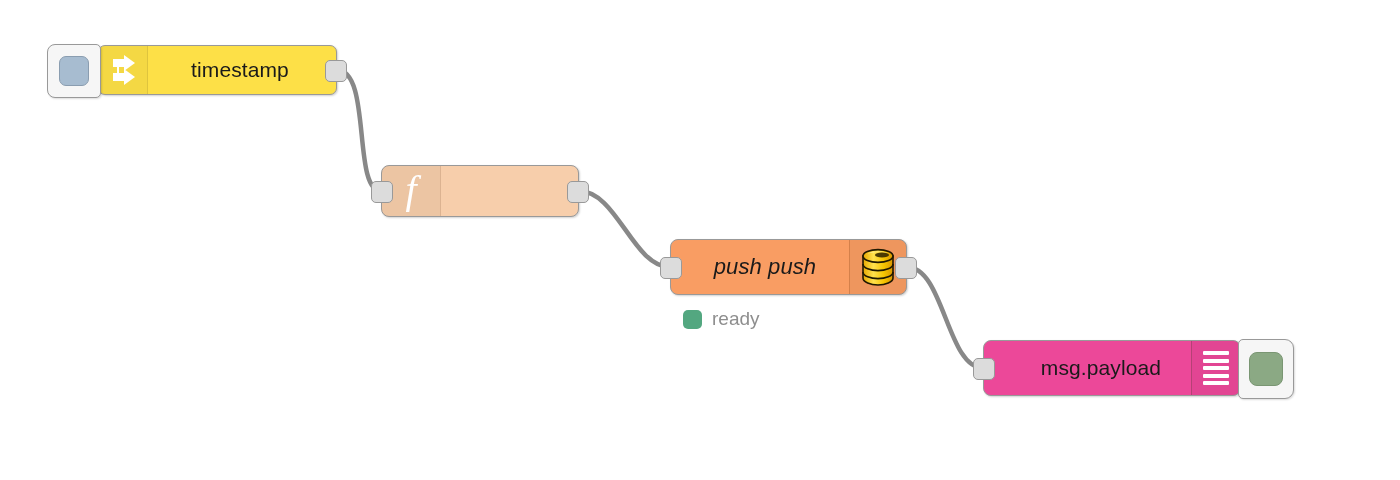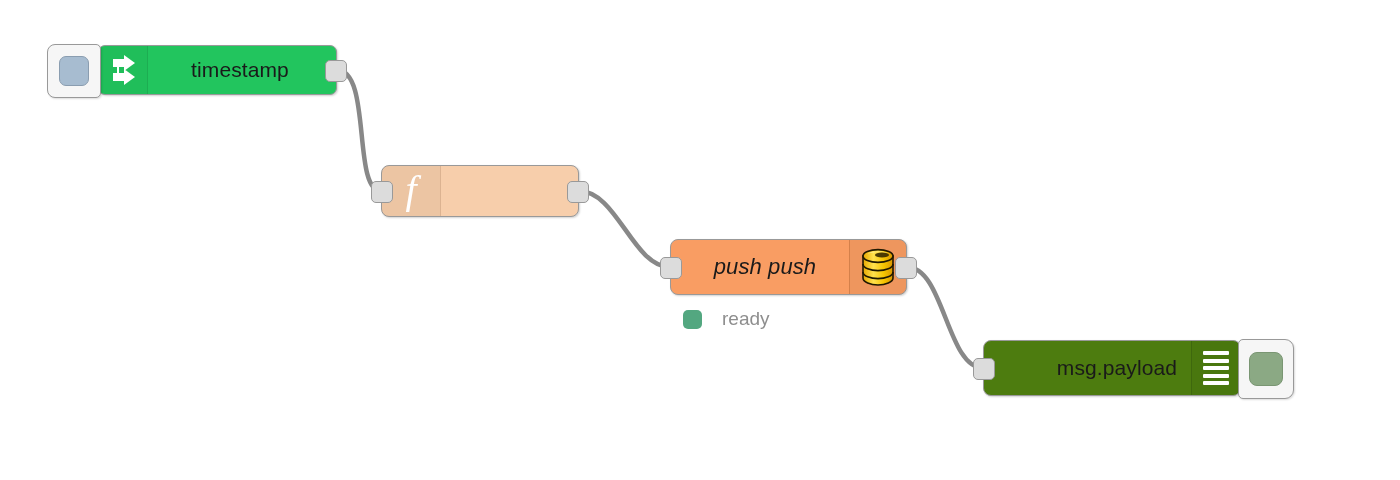--- a/index.html
+++ b/index.html
@@ -50,21 +50,21 @@
     letter-spacing: 0.1px;
     white-space: nowrap;
   }
 
   
   #node-inject {
     left: 98px;
     top: 45px;
     width: 239px;
     height: 50px;
-    background: #22c55e;
+    background: #fde047;
     gap: 6px;
   }
   .inject-btn-tab {
     position: absolute;
     left: -52px;
     top: -2px;
     width: 54px;
     height: 54px;
     box-sizing: border-box;
     background: #f6f6f6;
@@ -147,22 +147,23 @@
     background: rgba(0,0,0,0.045);
     border-radius: 0 6px 6px 0;
   }
 
   
   #node-debug {
     left: 983px;
     top: 340px;
     width: 258px;
     height: 56px;
-    background: #4d7c0f;
+    background: #ec4899;
     border-radius: 8px;
+    gap: 16px;
   }
   #node-debug .node-label {
     justify-content: flex-end;
     padding-right: 14px;
     font-size: 21px;
   }
   #node-debug .icon-box-right {
     width: 48px;
     border-left: 1px solid rgba(20,50,10,0.22);
     background: rgba(0,0,0,0.04);
@@ -213,21 +214,21 @@
     border: 1.5px solid #999999;
     border-radius: 5px;
     z-index: 6;
   }
 
   
   .status {
     position: absolute;
     display: flex;
     align-items: center;
-    gap: 20px;
+    gap: 10px;
   }
   .status-dot {
     width: 19px;
     height: 19px;
     border-radius: 5px;
   }
   .status-text {
     font-size: 19px;
     color: #8e8e8e;
     white-space: nowrap;

